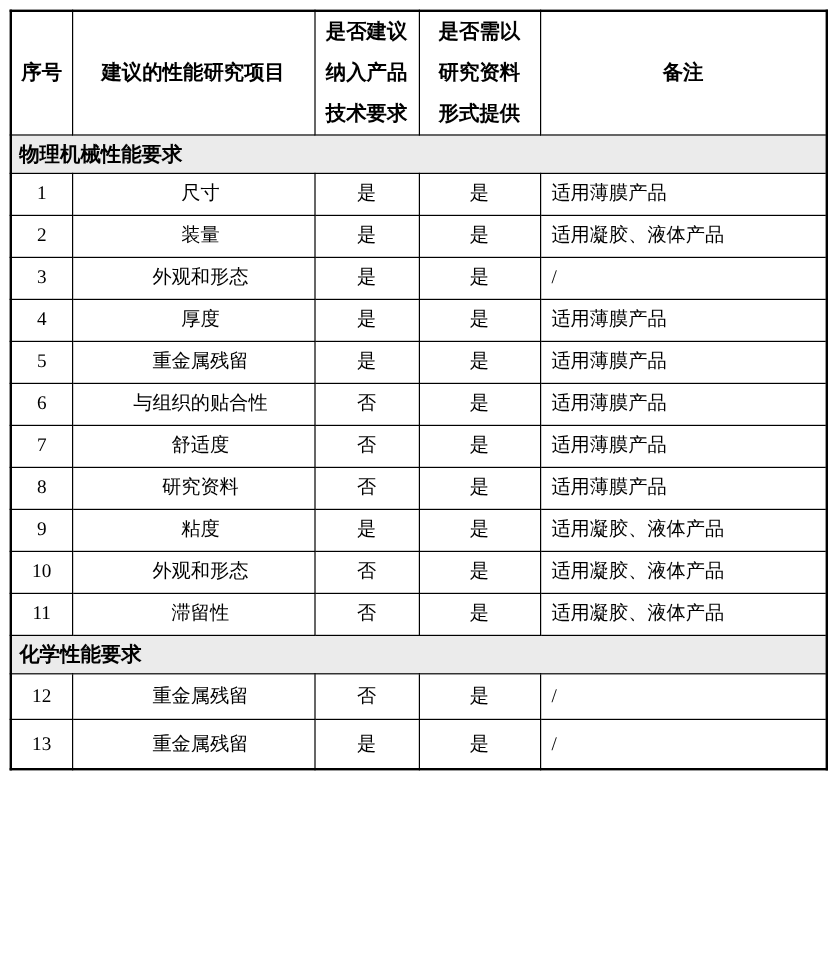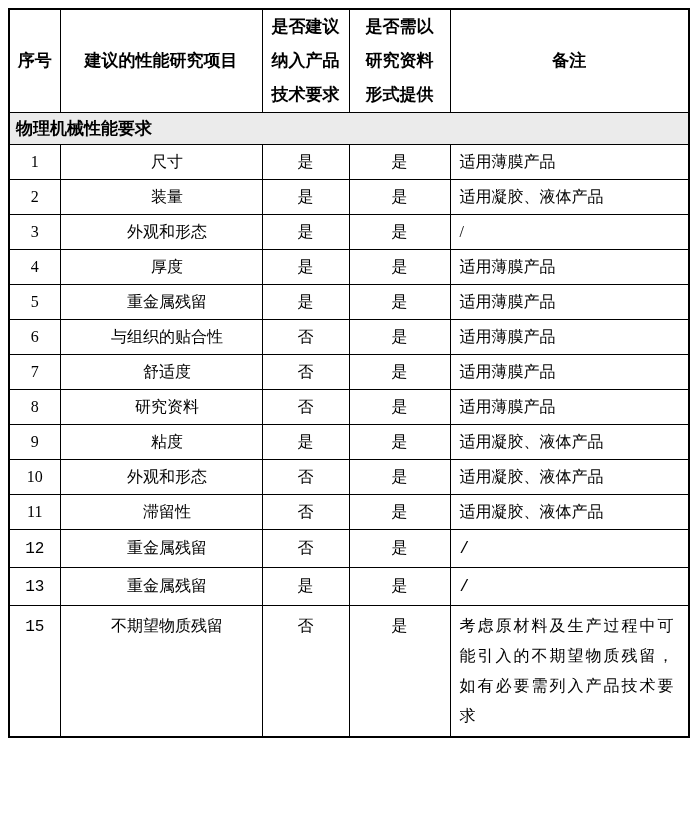--- a/index.html
+++ b/index.html
@@ -57,21 +57,21 @@
     text-align: left;
     vertical-align: middle;
     padding-left: 6px;
   }
   tr.data-row td {
     font-size: 16px;
     vertical-align: middle;
     line-height: 20px;
   }
   tr.data-row.sec0 { height: 35px; }
-  tr.data-row.sec1 { height: 38px; font-family: Liberation Mono, monospace; }
+  tr.data-row.sec1 { height: 38px; }
   td.c-no     { text-align: center; }
   td.c-item   { text-align: center; padding-left: 12px; }
   td.c-yn     { text-align: center; }
   td.c-remark { text-align: left; padding-left: 9px; padding-right: 6px; }
 
   
   tbody tr.data-row:last-child td {
     vertical-align: top;
     padding-top: 6px;
     padding-bottom: 4px;
@@ -180,36 +180,32 @@
           <td class="c-yn">是</td>
           <td class="c-remark">适用凝胶、液体产品</td>
         </tr>
         <tr class="data-row sec0">
           <td class="c-no">11</td>
           <td class="c-item">滞留性</td>
           <td class="c-yn">否</td>
           <td class="c-yn">是</td>
           <td class="c-remark">适用凝胶、液体产品</td>
         </tr>
+        <tr class="section-row sec1">
+          <td colspan="5">化学性能要求</td>
+        </tr>
         <tr class="data-row sec1">
           <td class="c-no">12</td>
           <td class="c-item">重金属残留</td>
           <td class="c-yn">否</td>
           <td class="c-yn">是</td>
           <td class="c-remark">/</td>
         </tr>
         <tr class="data-row sec1">
           <td class="c-no">13</td>
           <td class="c-item">重金属残留</td>
           <td class="c-yn">是</td>
           <td class="c-yn">是</td>
           <td class="c-remark">/</td>
         </tr>
-        <tr class="data-row sec1">
-          <td class="c-no">15</td>
-          <td class="c-item">不期望物质残留</td>
-          <td class="c-yn">否</td>
-          <td class="c-yn">是</td>
-          <td class="c-remark">考虑原材料及生产过程中可能引入的不期望物质残留，如有必要需列入产品技术要求</td>
-        </tr>
       </tbody>
   </table>
 </div>
 
 </body></html>

